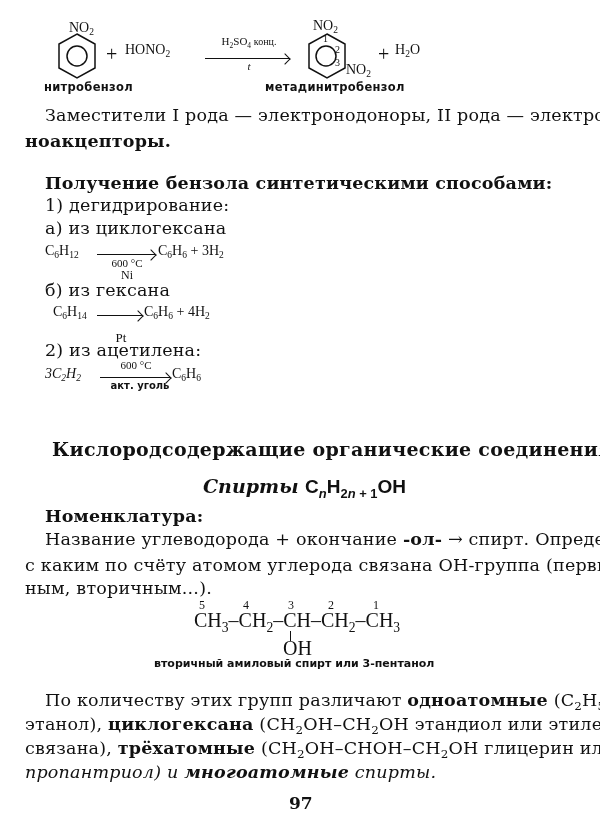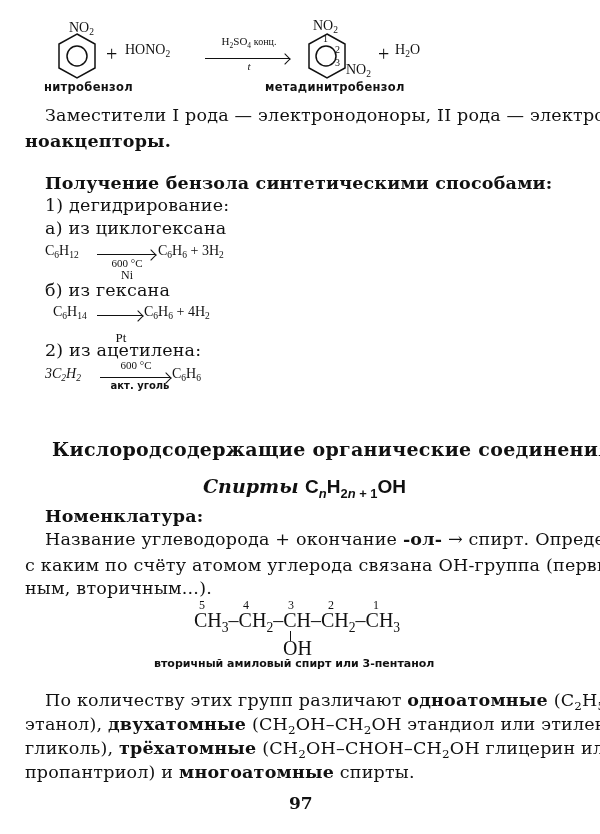--- a/index.html
+++ b/index.html
@@ -108,22 +108,22 @@
   <div class="abs chem" style="left:194px;top:609px;">CH<sub>3</sub>–CH<sub>2</sub>–CH–CH<sub>2</sub>–CH<sub>3</sub></div>
   <div class="abs" style="left:290px;top:631px;width:1.2px;height:10px;background:#111;"></div>
   <div class="abs chem" style="left:283px;top:637px;">OH</div>
   <div class="abs" style="left:154px;top:657px;font-size:11px;font-family:'DejaVu Sans',sans-serif;font-weight:bold;">вторичный амиловый спирт или 3-пентанол</div>
 </div>
 
 <div class="abs body-text" style="left:45px;top:690px;">
   <span>По количеству этих групп различают </span><span class="bold">одноатомные</span><span> (C<sub>2</sub>H<sub>5</sub>OH</span>
 </div>
 <div class="abs body-text" style="left:25px;top:714px;">
-  <span>этанол), </span><span class="bold">двухатомные</span><span> (CH<sub>2</sub>OH–CH<sub>2</sub>OH этандиол или этилен-</span>
+  <span>этанол), </span><span class="bold">циклогексана</span><span> (CH<sub>2</sub>OH–CH<sub>2</sub>OH этандиол или этилен-</span>
 </div>
 <div class="abs body-text" style="left:25px;top:738px;">
-  <span>гликоль), </span><span class="bold">трёхатомные</span><span> (CH<sub>2</sub>OH–CHOH–CH<sub>2</sub>OH глицерин или</span>
+  <span>связана), </span><span class="bold">трёхатомные</span><span> (CH<sub>2</sub>OH–CHOH–CH<sub>2</sub>OH глицерин или</span>
 </div>
-<div class="abs body-text" style="left:25px;top:762px;">
+<div class="abs body-text" style="left:25px;top:762px;font-style:italic;">
   <span>пропантриол) и </span><span class="bold">многоатомные</span><span> спирты.</span>
 </div>
 
 <div class="abs bold" style="left:289px;top:793px;font-size:17px;">97</div>
 
 </body></html>

